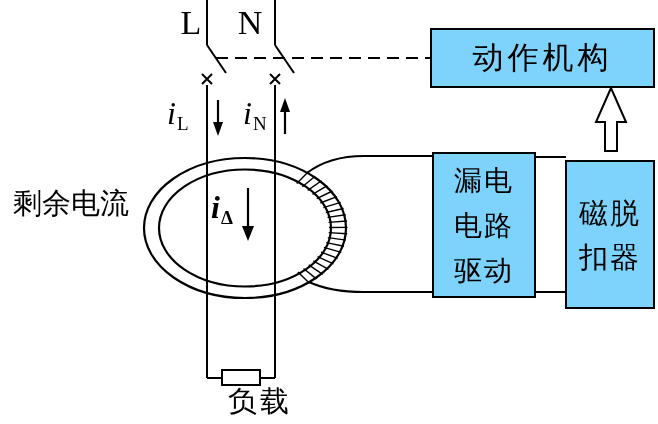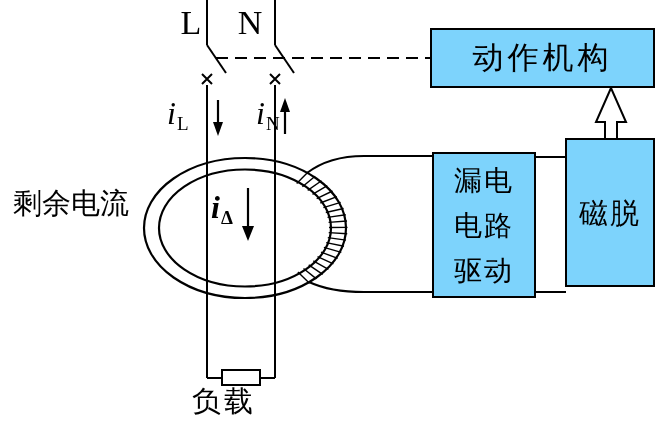--- a/index.html
+++ b/index.html
@@ -14,23 +14,23 @@
   .cur{font-size:32px;}
   .cur .base{font-style:italic;font-size:32px;}
   .cur .sub{font-size:19px;vertical-align:-6px;margin-left:1px;}
   .box{
     position:absolute;box-sizing:border-box;border:2px solid #000;background:#7dd3fc;
     display:flex;flex-direction:column;align-items:center;justify-content:center;
     text-align:center;
   }
   .box-actuator{left:430px;top:28px;width:225px;height:60px;font-size:31px;letter-spacing:4px;}
   .box-drive{left:432px;top:152px;width:104px;height:146px;font-size:28px;line-height:45px;letter-spacing:2px;}
-  .box-trip{left:565px;top:138px;width:90px;height:149px;font-size:29px;line-height:44px;letter-spacing:2px;}
+  .box-trip{left:565px;top:160px;width:90px;height:149px;font-size:29px;line-height:44px;letter-spacing:2px;}
   .xfmr{left:0;top:184px;width:142px;text-align:center;font-size:29px;line-height:38px;}
-  .load{left:192px;top:387px;width:88px;font-size:29px;letter-spacing:3px;}
+  .load{left:216px;top:387px;width:88px;text-align:center;font-size:29px;letter-spacing:3px;}
 </style>
 </head>
 <body>
 
 <div class="canvas">
 
   <svg width="658" height="424" viewBox="0 0 658 424">
 
     <line x1="207" y1="0" x2="207" y2="45" stroke="#000" stroke-width="2"></line>
     <line x1="275" y1="0" x2="275" y2="45" stroke="#000" stroke-width="2"></line>
@@ -96,21 +96,21 @@
       <polygon points="248,241 242,226 254,226" fill="#000"></polygon>
     </g>
   </svg>
 
   <div class="lbl term" style="left:176px;top:6px;">L</div>
   <div class="lbl term" style="left:235px;top:6px;">N</div>
 
   <div class="lbl cur" style="left:167px;top:97px;">
     <span class="base">i</span><span class="sub">L</span>
   </div>
-  <div class="lbl cur" style="left:256px;top:97px;">
+  <div class="lbl cur" style="left:243px;top:97px;">
     <span class="base">i</span><span class="sub">N</span>
   </div>
   <div class="lbl cur" style="left:211px;top:191px;font-weight:bold;">
     <span class="base">i</span><span class="sub">Δ</span>
   </div>
 
   <div class="lbl xfmr">
     <div>剩余电流</div>
   </div>
 
@@ -119,15 +119,16 @@
   <div class="box box-actuator">
     <div>动作机构</div>
   </div>
   <div class="box box-drive">
     <div>漏电</div>
     <div>电路</div>
     <div>驱动</div>
   </div>
   <div class="box box-trip">
     <div>磁脱</div>
+    <div>扣器</div>
   </div>
 
 </div>
 
 </body></html>

